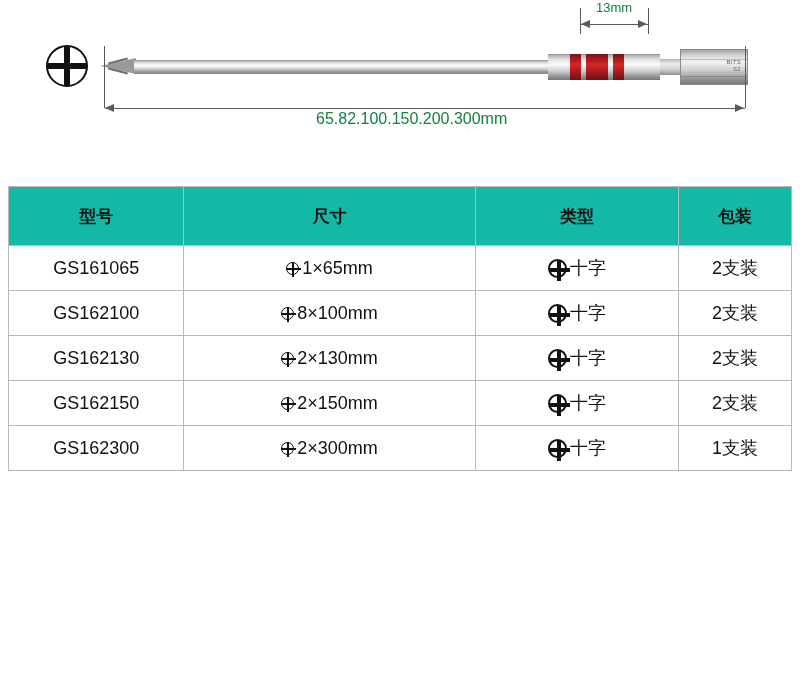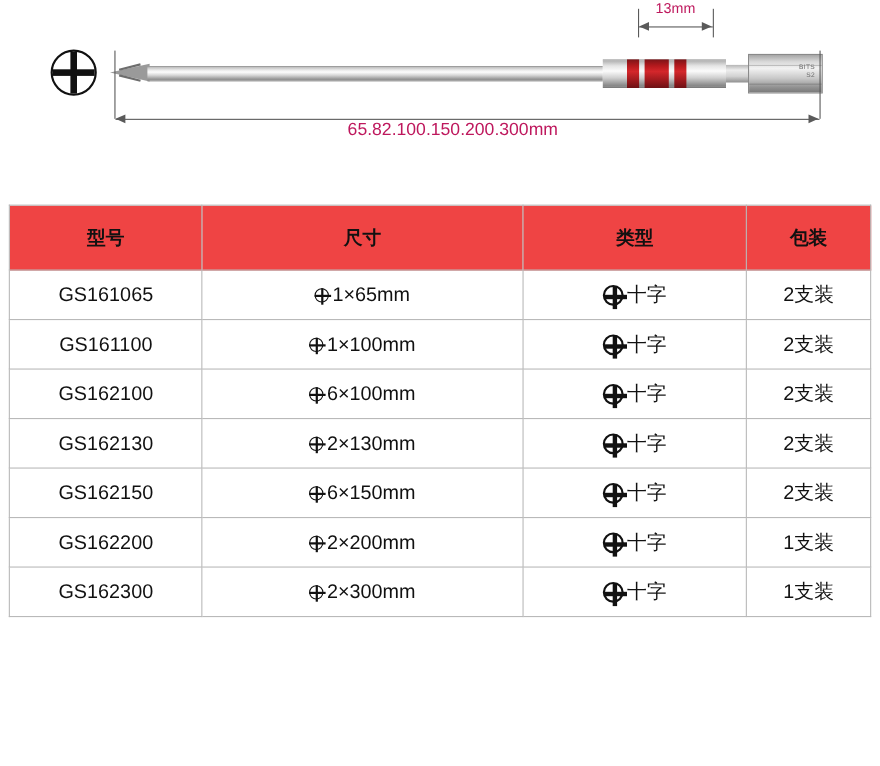--- a/index.html
+++ b/index.html
@@ -179,21 +179,21 @@
     position: absolute;
     width: 0; height: 0;
     border-top: 4px solid transparent;
     border-bottom: 4px solid transparent;
   }
   .dim .arrow-l { border-right: 9px solid #5a5a5a; }
   .dim .arrow-r { border-left: 9px solid #5a5a5a; }
   .dim .label {
     position: absolute;
     font-size: 13px;
-    color: #be185d;
+    color: #15803d;
     white-space: nowrap;
   }
 
   
   #dim-hex { left: 580px; top: 8px; width: 90px; height: 40px; }
   #dim-hex .line  { left: 1px; top: 16px; width: 67px; }
   #dim-hex .v1 { left: 0px;  top: 0px; height: 26px; }
   #dim-hex .v2 { left: 68px; top: 0px; height: 26px; }
   #dim-hex .arrow-l { left: 1px;  top: 12px; }
   #dim-hex .arrow-r { left: 58px; top: 12px; }
@@ -221,21 +221,21 @@
   .spec-table td {
     border: 1px solid #b9b9b9;
     text-align: center;
     vertical-align: middle;
     font-size: 14px;
     color: #111;
     padding: 0;
   }
   .spec-table thead th {
     height: 58px;
-    background: #ef4444;
+    background: #14b8a6;
     font-size: 17px;
     font-weight: bold;
   }
   .spec-table tbody td {
     height: 44px;
     font-size: 18px;
   }
   .col-model  { width: 22.4%; }
   .col-size   { width: 37.2%; }
   .col-type   { width: 26.0%; }
@@ -354,50 +354,28 @@
             <span class="ph ph-md">
               <i class="v"></i>
               <i class="h"></i>
             </span>
             <span class="txt">十字</span>
           </span>
         </td>
         <td>2支装</td>
       </tr>
       <tr>
-        <td>GS161100</td>
+        <td>GS162100</td>
         <td>
           <span class="cellflex">
             <span class="ph ph-sm">
               <i class="v"></i>
               <i class="h"></i>
             </span>
-            <span class="txt">1×100mm</span>
-          </span>
-        </td>
-        <td>
-          <span class="cellflex">
-            <span class="ph ph-md">
-              <i class="v"></i>
-              <i class="h"></i>
-            </span>
-            <span class="txt">十字</span>
-          </span>
-        </td>
-        <td>2支装</td>
-      </tr>
-      <tr>
-        <td>GS162100</td>
-        <td>
-          <span class="cellflex">
-            <span class="ph ph-sm">
-              <i class="v"></i>
-              <i class="h"></i>
-            </span>
-            <span class="txt">6×100mm</span>
+            <span class="txt">8×100mm</span>
           </span>
         </td>
         <td>
           <span class="cellflex">
             <span class="ph ph-md">
               <i class="v"></i>
               <i class="h"></i>
             </span>
             <span class="txt">十字</span>
           </span>
@@ -427,55 +405,33 @@
         <td>2支装</td>
       </tr>
       <tr>
         <td>GS162150</td>
         <td>
           <span class="cellflex">
             <span class="ph ph-sm">
               <i class="v"></i>
               <i class="h"></i>
             </span>
-            <span class="txt">6×150mm</span>
+            <span class="txt">2×150mm</span>
           </span>
         </td>
         <td>
           <span class="cellflex">
             <span class="ph ph-md">
               <i class="v"></i>
               <i class="h"></i>
             </span>
             <span class="txt">十字</span>
           </span>
         </td>
         <td>2支装</td>
-      </tr>
-      <tr>
-        <td>GS162200</td>
-        <td>
-          <span class="cellflex">
-            <span class="ph ph-sm">
-              <i class="v"></i>
-              <i class="h"></i>
-            </span>
-            <span class="txt">2×200mm</span>
-          </span>
-        </td>
-        <td>
-          <span class="cellflex">
-            <span class="ph ph-md">
-              <i class="v"></i>
-              <i class="h"></i>
-            </span>
-            <span class="txt">十字</span>
-          </span>
-        </td>
-        <td>1支装</td>
       </tr>
       <tr>
         <td>GS162300</td>
         <td>
           <span class="cellflex">
             <span class="ph ph-sm">
               <i class="v"></i>
               <i class="h"></i>
             </span>
             <span class="txt">2×300mm</span>

